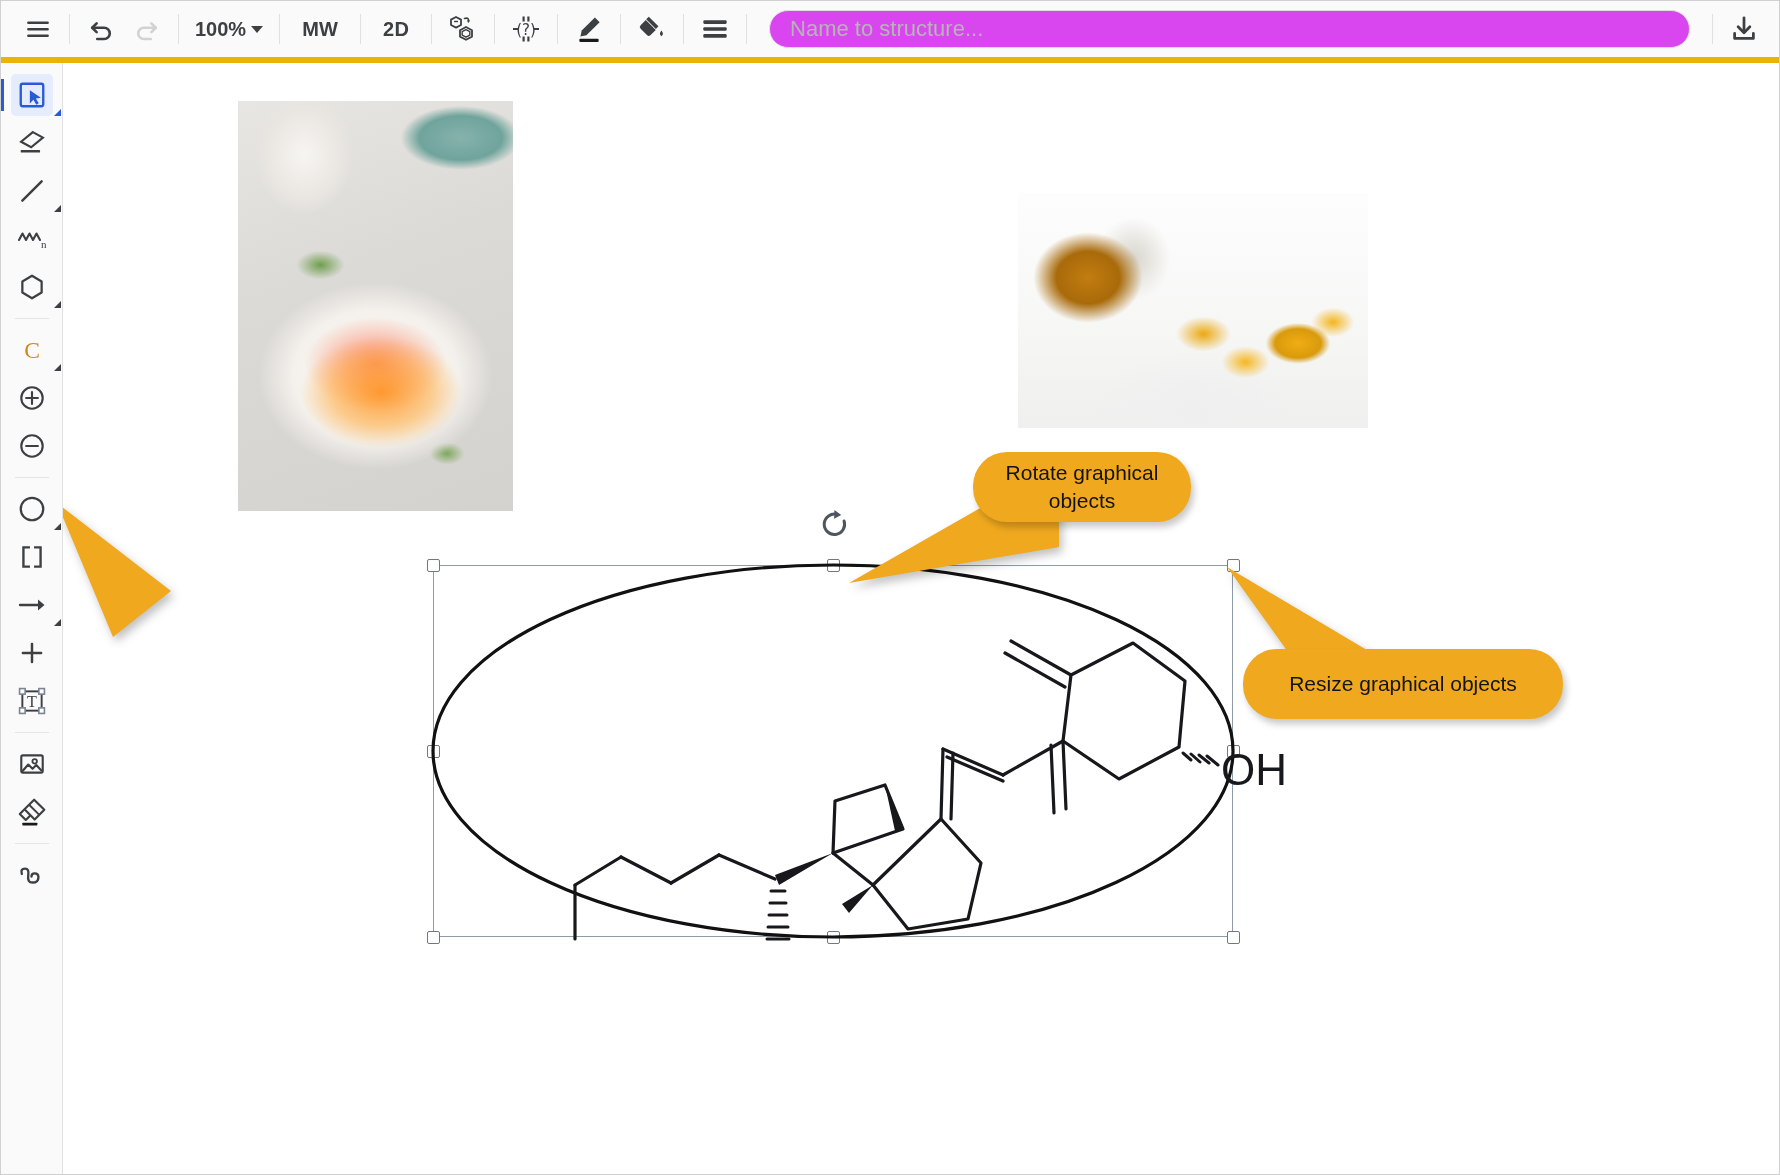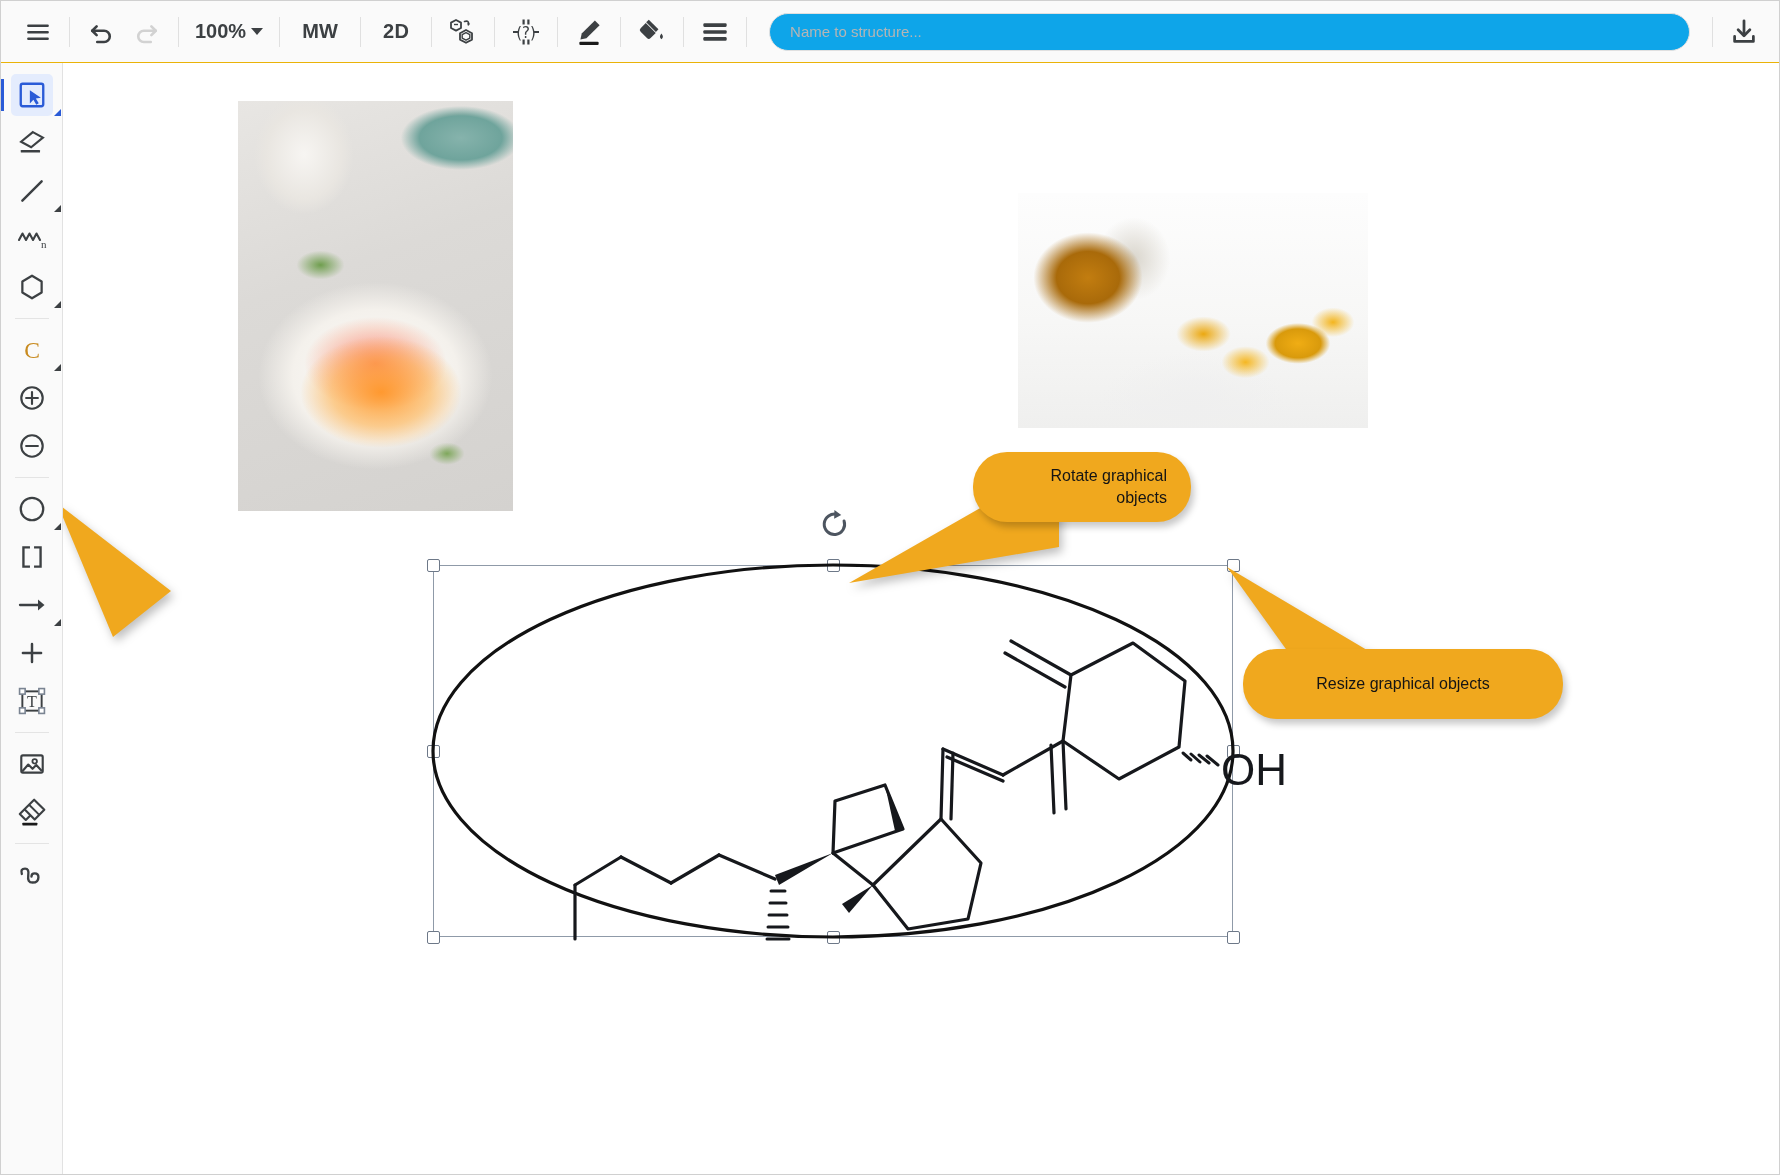--- a/index.html
+++ b/index.html
@@ -16,21 +16,21 @@
     background: #fafafa;
     border: 1px solid #d0d0d0;
     overflow: hidden;
   }
 
   
   #toolbar {
     position: absolute; top: 0; left: 0;
     width: 1780px; height: 62px;
     background: #fafafa;
-    border-bottom: 1px solid #eab308;
+    border-bottom: 6px solid #eab308;
     display: flex; align-items: center;
     padding: 16px 14px;
   }
   .tb-btn {
     width: 46px; height: 46px;
     display: flex; align-items: center; justify-content: center;
     cursor: pointer; border-radius: 4px;
     color: #3c4043;
     flex: 0 0 auto;
   }
@@ -57,23 +57,23 @@
     height: 46px; padding: 0 14px;
     display: flex; align-items: center; justify-content: flex-end;
     cursor: pointer; border-radius: 4px;
   }
   #name-input {
     flex: 1 1 auto;
     height: 38px;
     margin: 0 14px;
     border: 1px solid #e0e0e0;
     border-radius: 19px;
-    background: #0ea5e9;
+    background: #d946ef;
     padding: 0 20px;
-    font-size: 15px;
+    font-size: 22px;
     font-family: "Liberation Sans", sans-serif;
     color: #3c4043;
     outline: none;
   }
   #name-input::placeholder { color: #b5b5b5; }
 
   
   #sidebar {
     position: absolute; top: 62px; left: 0;
     width: 62px; height: 1112px;
@@ -176,24 +176,24 @@
     cursor: pointer;
     color: #4d5560;
   }
 
   
   .callout {
     position: absolute;
     background: #f0a81e;
     border-radius: 34px;
     color: #141414;
-    font-size: 16px;
+    font-size: 21px;
     line-height: 1.35;
     display: flex; align-items: center; justify-content: center;
-    text-align: right;
+    text-align: center;
     padding: 14px 24px;
     box-shadow: 3px 5px 7px rgba(0,0,0,.22);
     z-index: 40;
   }
   .callout-tail {
     position: absolute;
     z-index: 39;
     filter: drop-shadow(3px 5px 5px rgba(0,0,0,.25));
   }
 </style>

